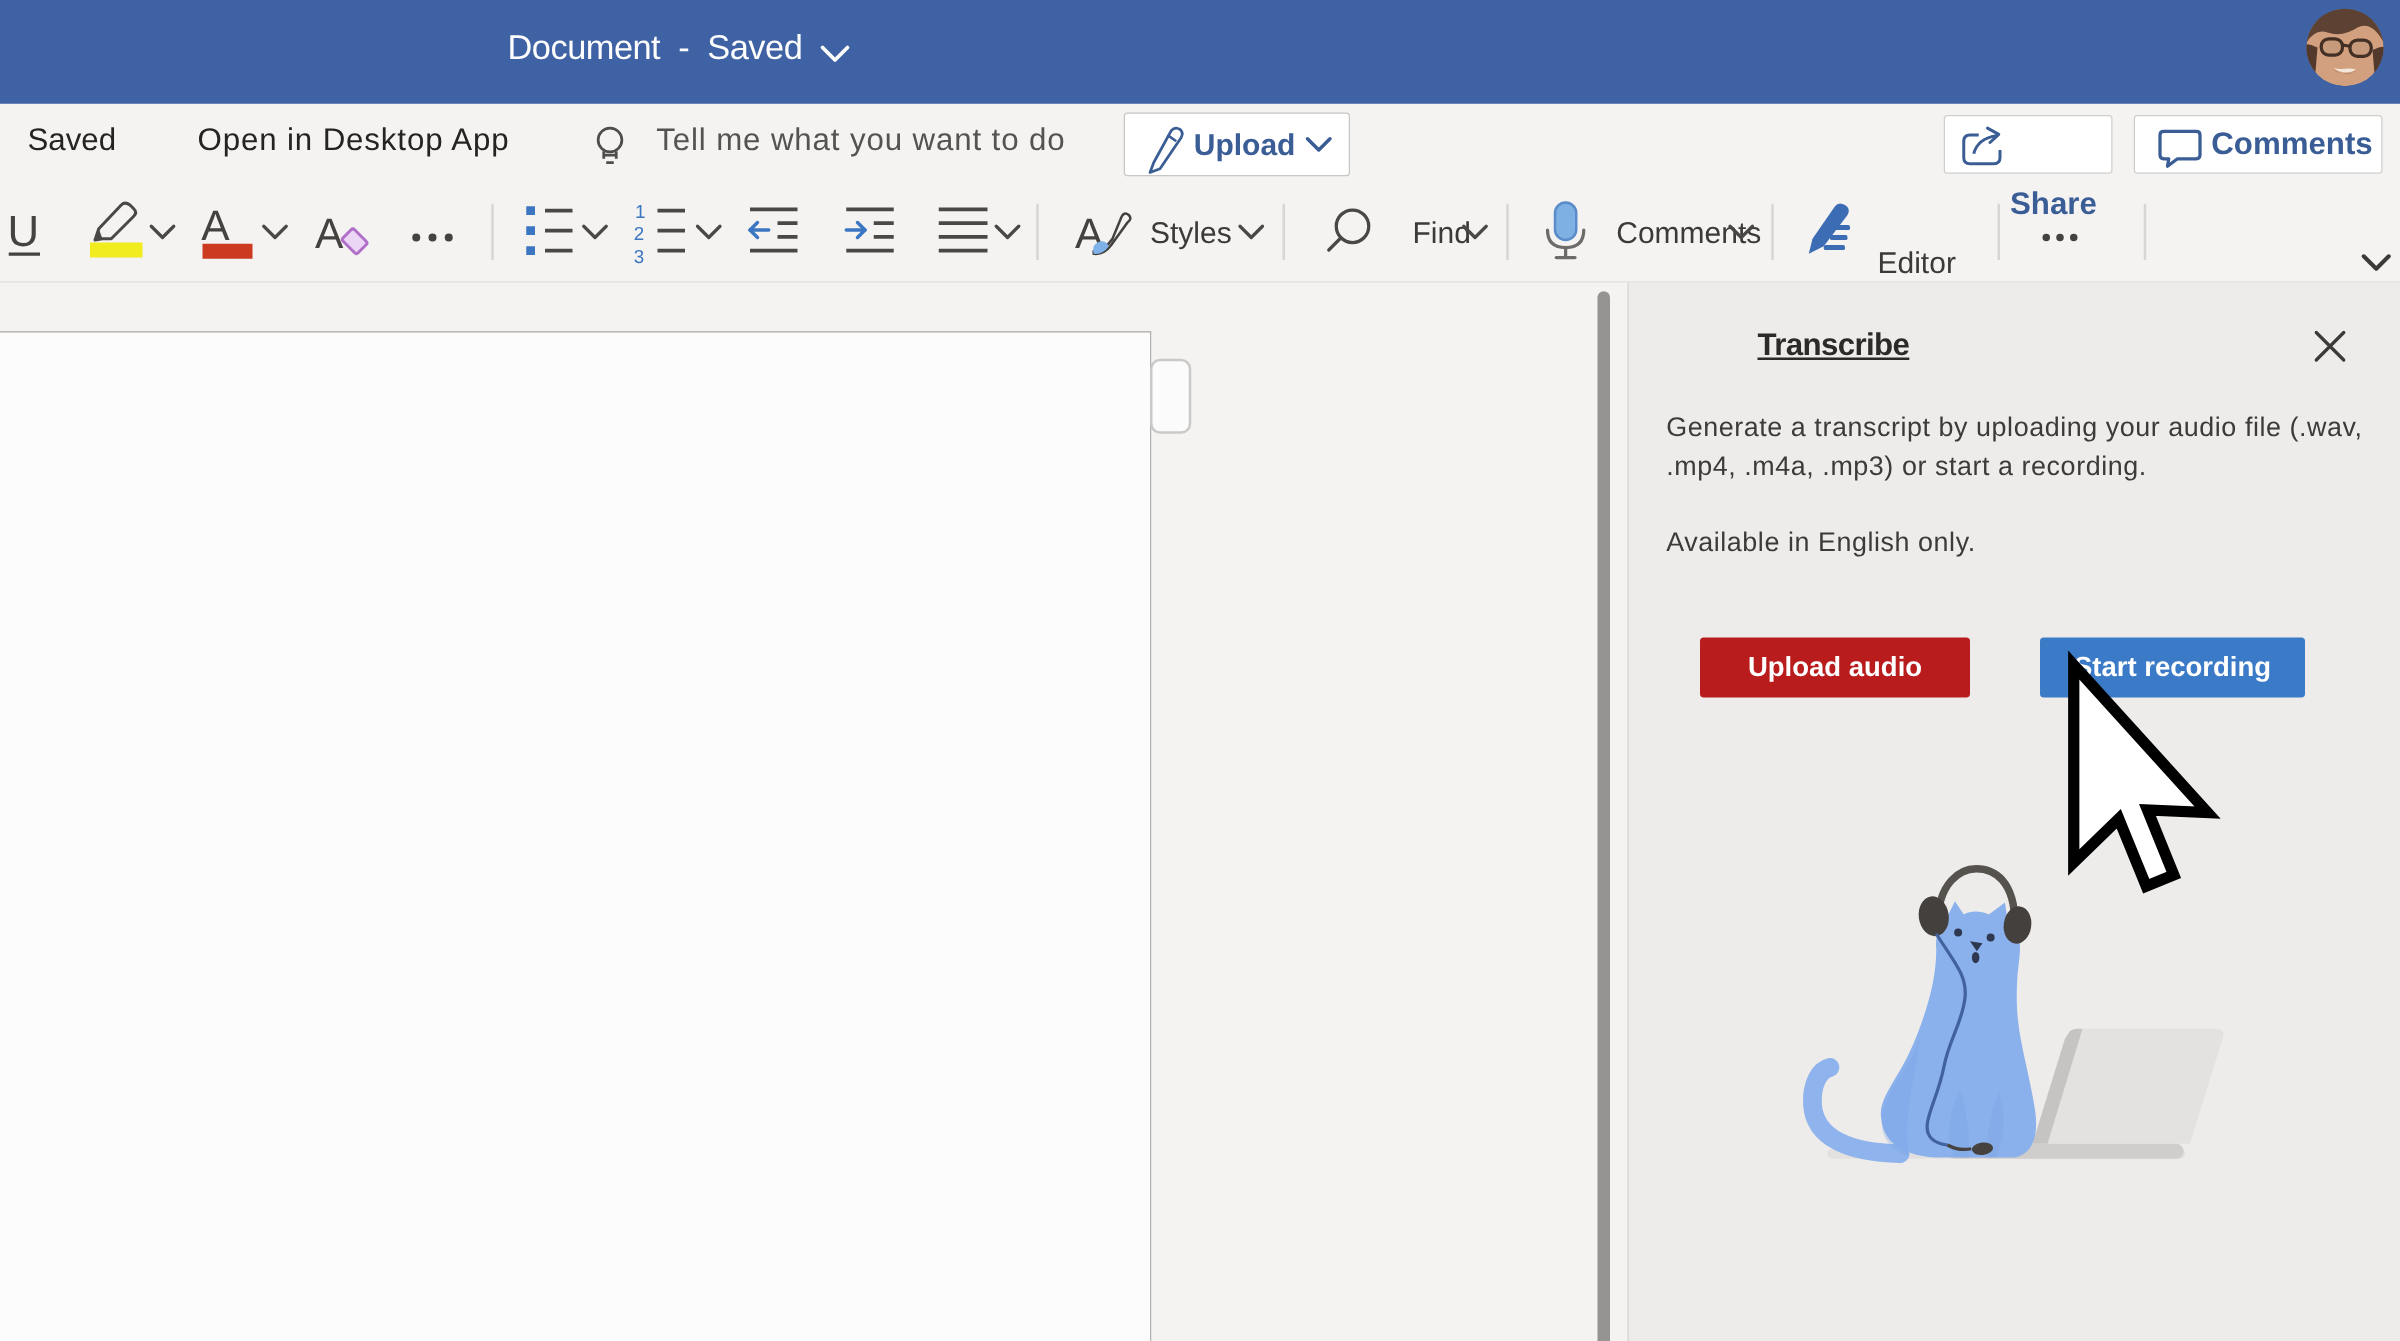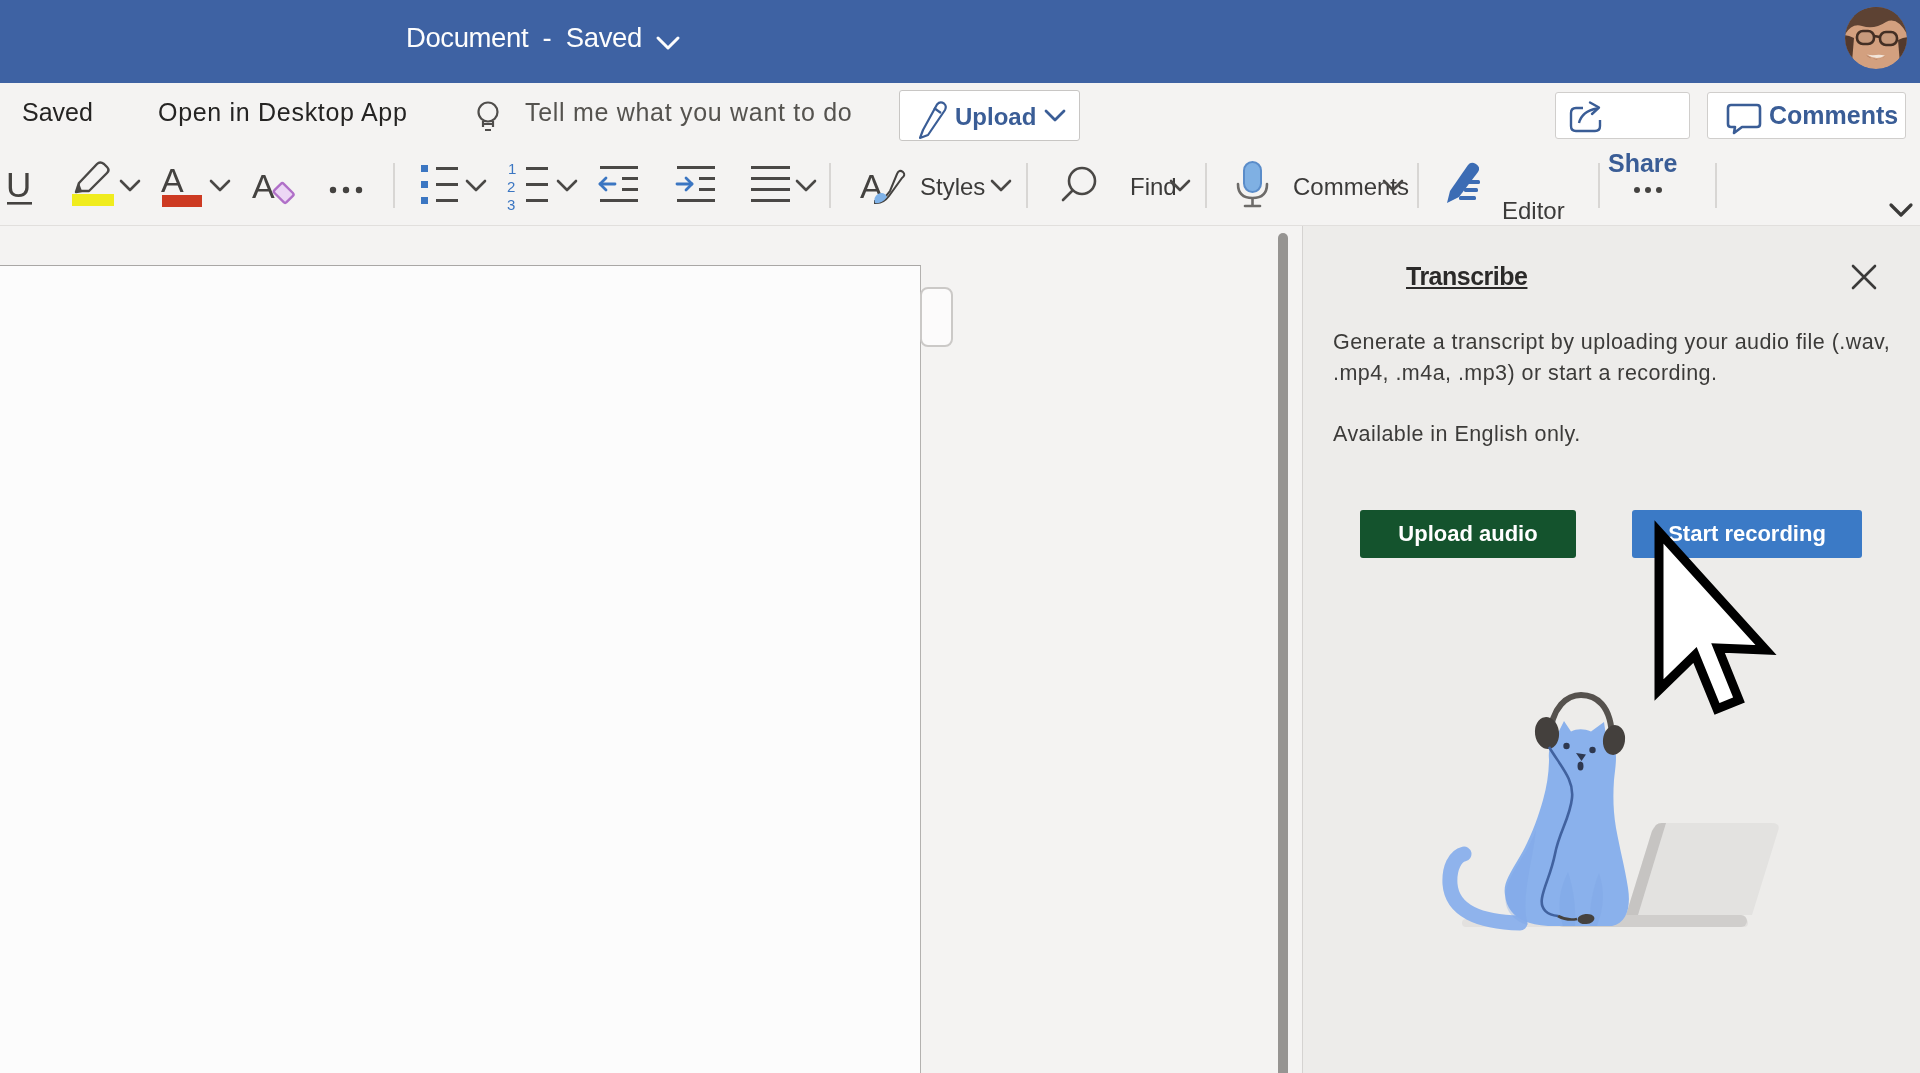--- a/index.html
+++ b/index.html
@@ -208,22 +208,22 @@
   </svg>
 
   <div class="abs" style="left:1406px;top:262px;font-size:25px;font-weight:bold;color:#2b2a29;letter-spacing:-0.5px;text-decoration:underline;">Transcribe</div>
   <svg class="abs" style="left:1849px;top:263px;" width="30" height="28" viewBox="0 0 30 28">
     <path d="M4 3 L26 25 M26 3 L4 25" stroke="#3b3a39" stroke-width="2.6" stroke-linecap="round"></path>
   </svg>
 
   <div class="abs" style="left:1333px;top:327px;font-size:21.5px;line-height:31px;letter-spacing:0.45px;color:#3c3b39;">Generate a transcript by uploading your audio file (.wav,<br>.mp4, .m4a, .mp3) or start a recording.</div>
   <div class="abs" style="left:1333px;top:422px;font-size:21.5px;letter-spacing:0.45px;color:#3c3b39;">Available in English only.</div>
 
-  <div class="abs" style="left:1360px;top:510px;width:216px;height:48px;background:#14532d;border-radius:3px;color:#fff;font-size:22px;font-weight:bold;text-align:center;line-height:48px;">Upload audio</div>
-  <div class="abs" style="left:1632px;top:510px;width:230px;height:48px;background:#3b7ac6;border-radius:3px;color:#fff;font-size:22px;font-weight:bold;text-align:center;line-height:48px;">Start recording</div>
+  <div class="abs" style="left:1360px;top:510px;width:216px;height:48px;background:#b91c1c;border-radius:3px;color:#fff;font-size:22px;font-weight:bold;text-align:center;line-height:48px;">Upload audio</div>
+  <div class="abs" style="left:1632px;top:510px;width:212px;height:48px;background:#3b7ac6;border-radius:3px;color:#fff;font-size:22px;font-weight:bold;text-align:center;line-height:48px;">Start recording</div>
 
   <svg class="abs" style="left:1420px;top:650px;" width="500" height="310" viewBox="1420 650 500 310">
 
     <rect x="1462" y="919" width="286" height="8" rx="4" fill="#e3e1df"></rect>
 
     <path d="M1662 823 L1772 823 Q1781 823 1778 831 L1752 915 L1626 915 L1652 831 Q1655 823 1662 823 Z" fill="#e3e2e0"></path>
     <path d="M1656 825 Q1658 823 1662 823 L1666 823 L1638 915 L1626 915 L1652 831 Z" fill="#c6c4c2"></path>
 
     <rect x="1557" y="915" width="190" height="12" rx="6" fill="#d0cecc"></rect>
 

